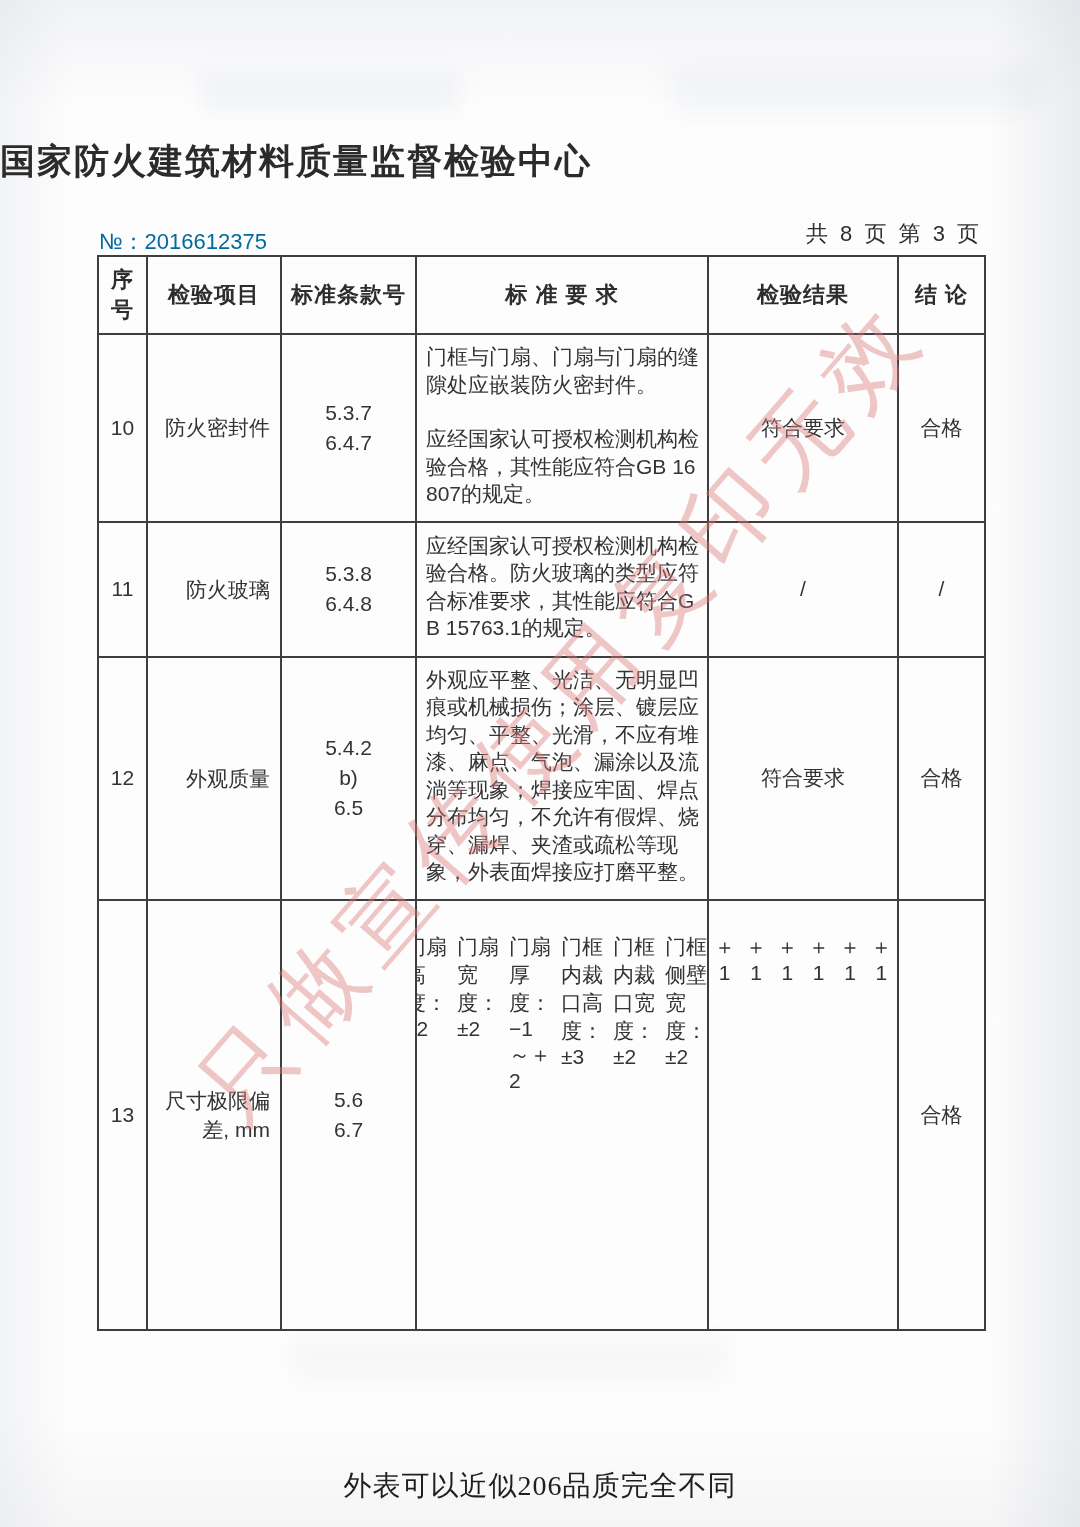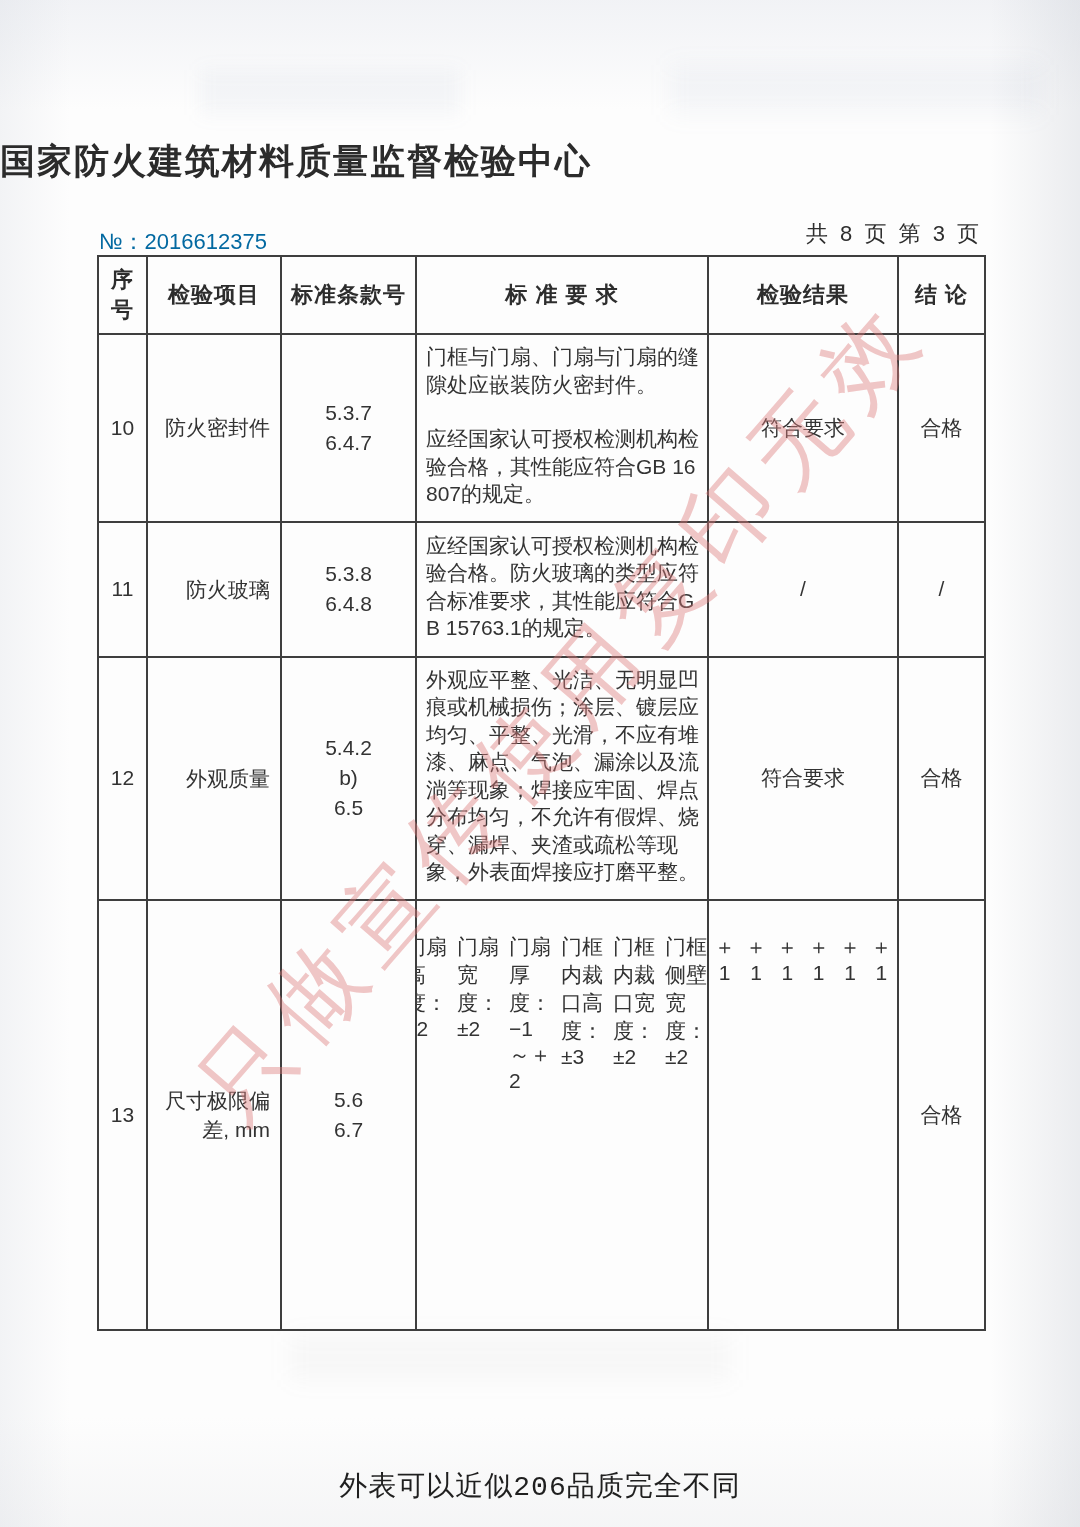--- a/index.html
+++ b/index.html
@@ -54,21 +54,21 @@
   .watermark {
     position:absolute; left:170px; top:1066px;
     transform:rotate(-49deg); transform-origin:0 0;
     font-size:92px; letter-spacing:13px; white-space:nowrap;
     color:var(--watermark,#dd7b7b); opacity:0.42;
     font-family:"Liberation Serif","DejaVu Serif",serif;
     pointer-events:none; z-index:5;
   }
   .footer-caption {
     position:absolute; top:1467px; left:0; width:100%; text-align:center;
-    font-family:Liberation Mono, monospace;
+    font-family:Liberation Serif, serif;
     font-size:28px; color:#1f1f1f; letter-spacing:1px;
   }
   .smudge { position:absolute; pointer-events:none; }
   .smudge-a { left:200px; top:70px; width:260px; height:45px; background:rgba(120,130,165,0.06); filter:blur(9px); }
   .smudge-b { left:670px; top:65px; width:370px; height:50px; background:rgba(120,130,165,0.06); filter:blur(11px); }
   .smudge-c { left:290px; top:1335px; width:440px; height:45px; background:rgba(130,130,135,0.05); filter:blur(11px); }
 </style>
 </head>
 <body>
 

